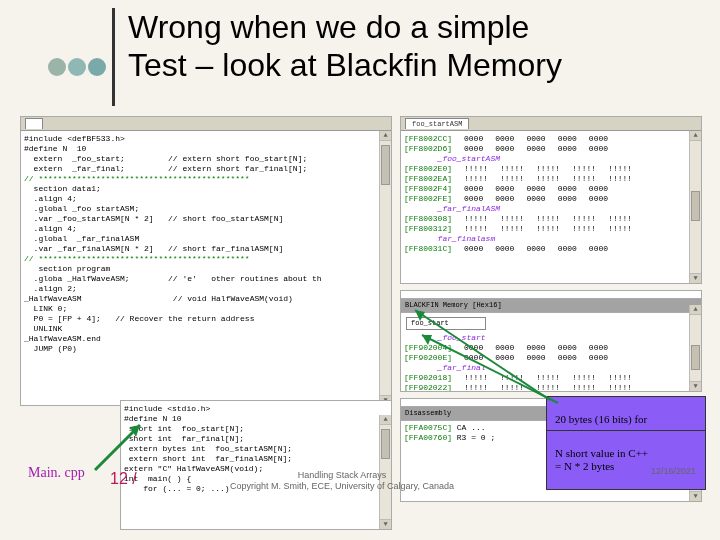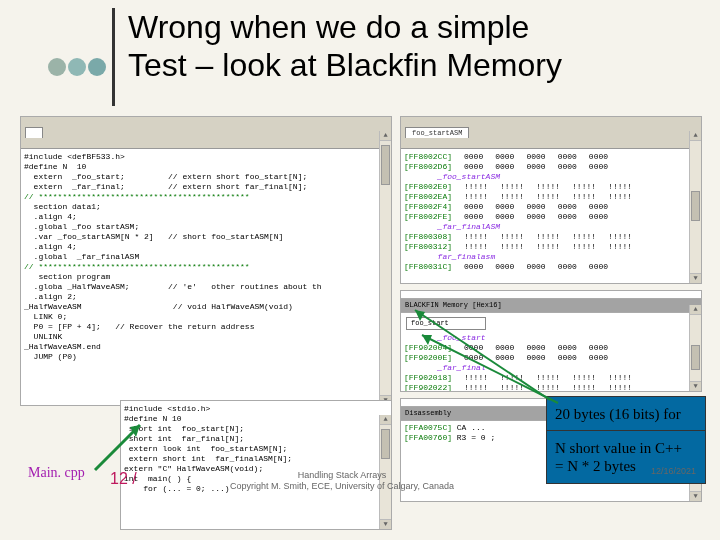--- a/index.html
+++ b/index.html
@@ -82,21 +82,21 @@
     height: 104px;
   }
   .pane-bottom {
     top: 400px;
     left: 120px;
     width: 272px;
     height: 130px;
   }
   .tab-bar {
     background: #d6d2c4;
-    height: 32px;
+    height: 14px;
     margin: -3px -3px 3px -3px;
     border-bottom: 1px solid #999;
     display: flex;
     align-items: center;
     padding-left: 4px;
   }
   .tab {
     background: #fff;
     border: 1px solid #888;
     border-bottom: none;
@@ -160,25 +160,25 @@
     background: #fff;
     border: 1px solid #888;
     font-size: 7px;
     padding: 1px 4px;
     margin: 2px 12px 3px 2px;
     display: inline-block;
     min-width: 80px;
   }
   .callout {
     position: absolute;
-    background: #0369a1;
+    background: #8b5cf6;
     border: 1px solid #333;
-    font-size: 15px;
+    font-size: 11px;
     font-family: 'Times New Roman', serif;
-    padding: 8px 8px;
+    padding: 16px 8px;
     line-height: 1.2;
   }
   .callout-20 {
     top: 396px;
     left: 546px;
     width: 160px;
   }
   .callout-n {
     top: 430px;
     left: 546px;
@@ -245,20 +245,21 @@
       <div class="code-line ">  extern  _far_final;         // extern short far_final[N];</div>
       <div class="code-line "></div>
       <div class="code-line green">// ********************************************</div>
       <div class="code-line ">  section data1;</div>
       <div class="code-line ">  .align 4;</div>
       <div class="code-line ">  .global _foo startASM;</div>
       <div class="code-line ">  .var _foo_startASM[N * 2]   // short foo_startASM[N]</div>
       <div class="code-line "></div>
       <div class="code-line ">  .align 4;</div>
       <div class="code-line ">  .global  _far_finalASM</div>
+      <div class="code-line ">  .var _far_finalASM[N * 2]   // short far_finalASM[N]</div>
       <div class="code-line "></div>
       <div class="code-line green">// ********************************************</div>
       <div class="code-line ">   section program</div>
       <div class="code-line ">  .globa _HalfWaveASM;        // 'e'   other routines about th </div>
       <div class="code-line ">  .align 2;</div>
       <div class="code-line ">_HalfWaveASM                   // void HalfWaveASM(void)</div>
       <div class="code-line ">  LINK 0;</div>
       <div class="code-line "></div>
       <div class="code-line ">  P0 = [FP + 4];   // Recover the return address</div>
       <div class="code-line ">  UNLINK</div>
@@ -320,21 +321,21 @@
   </div>
 </div>
 
 <div class="code-pane pane-bottom">
   <div id="bot-lines">
       <div class="code-line">#include &lt;stdio.h&gt;</div>
       <div class="code-line"></div>
       <div class="code-line">#define N 10</div>
       <div class="code-line"> short int  foo_start[N];</div>
       <div class="code-line"> short int  far_final[N];</div>
-      <div class="code-line"> extern look int  foo_startASM[N];</div>
+      <div class="code-line"> extern bytes int  foo_startASM[N];</div>
       <div class="code-line"> extern short int  far_finalASM[N];</div>
       <div class="code-line"></div>
       <div class="code-line">extern "C" HalfWaveASM(void);</div>
       <div class="code-line">int  main( ) {</div>
       <div class="code-line">    for (... = 0; ...)</div>
     </div>
   <div class="scrollbar-v">
     <div class="scrollbar-thumb" style="top:14px;height:30px"></div>
   </div>
 </div>

